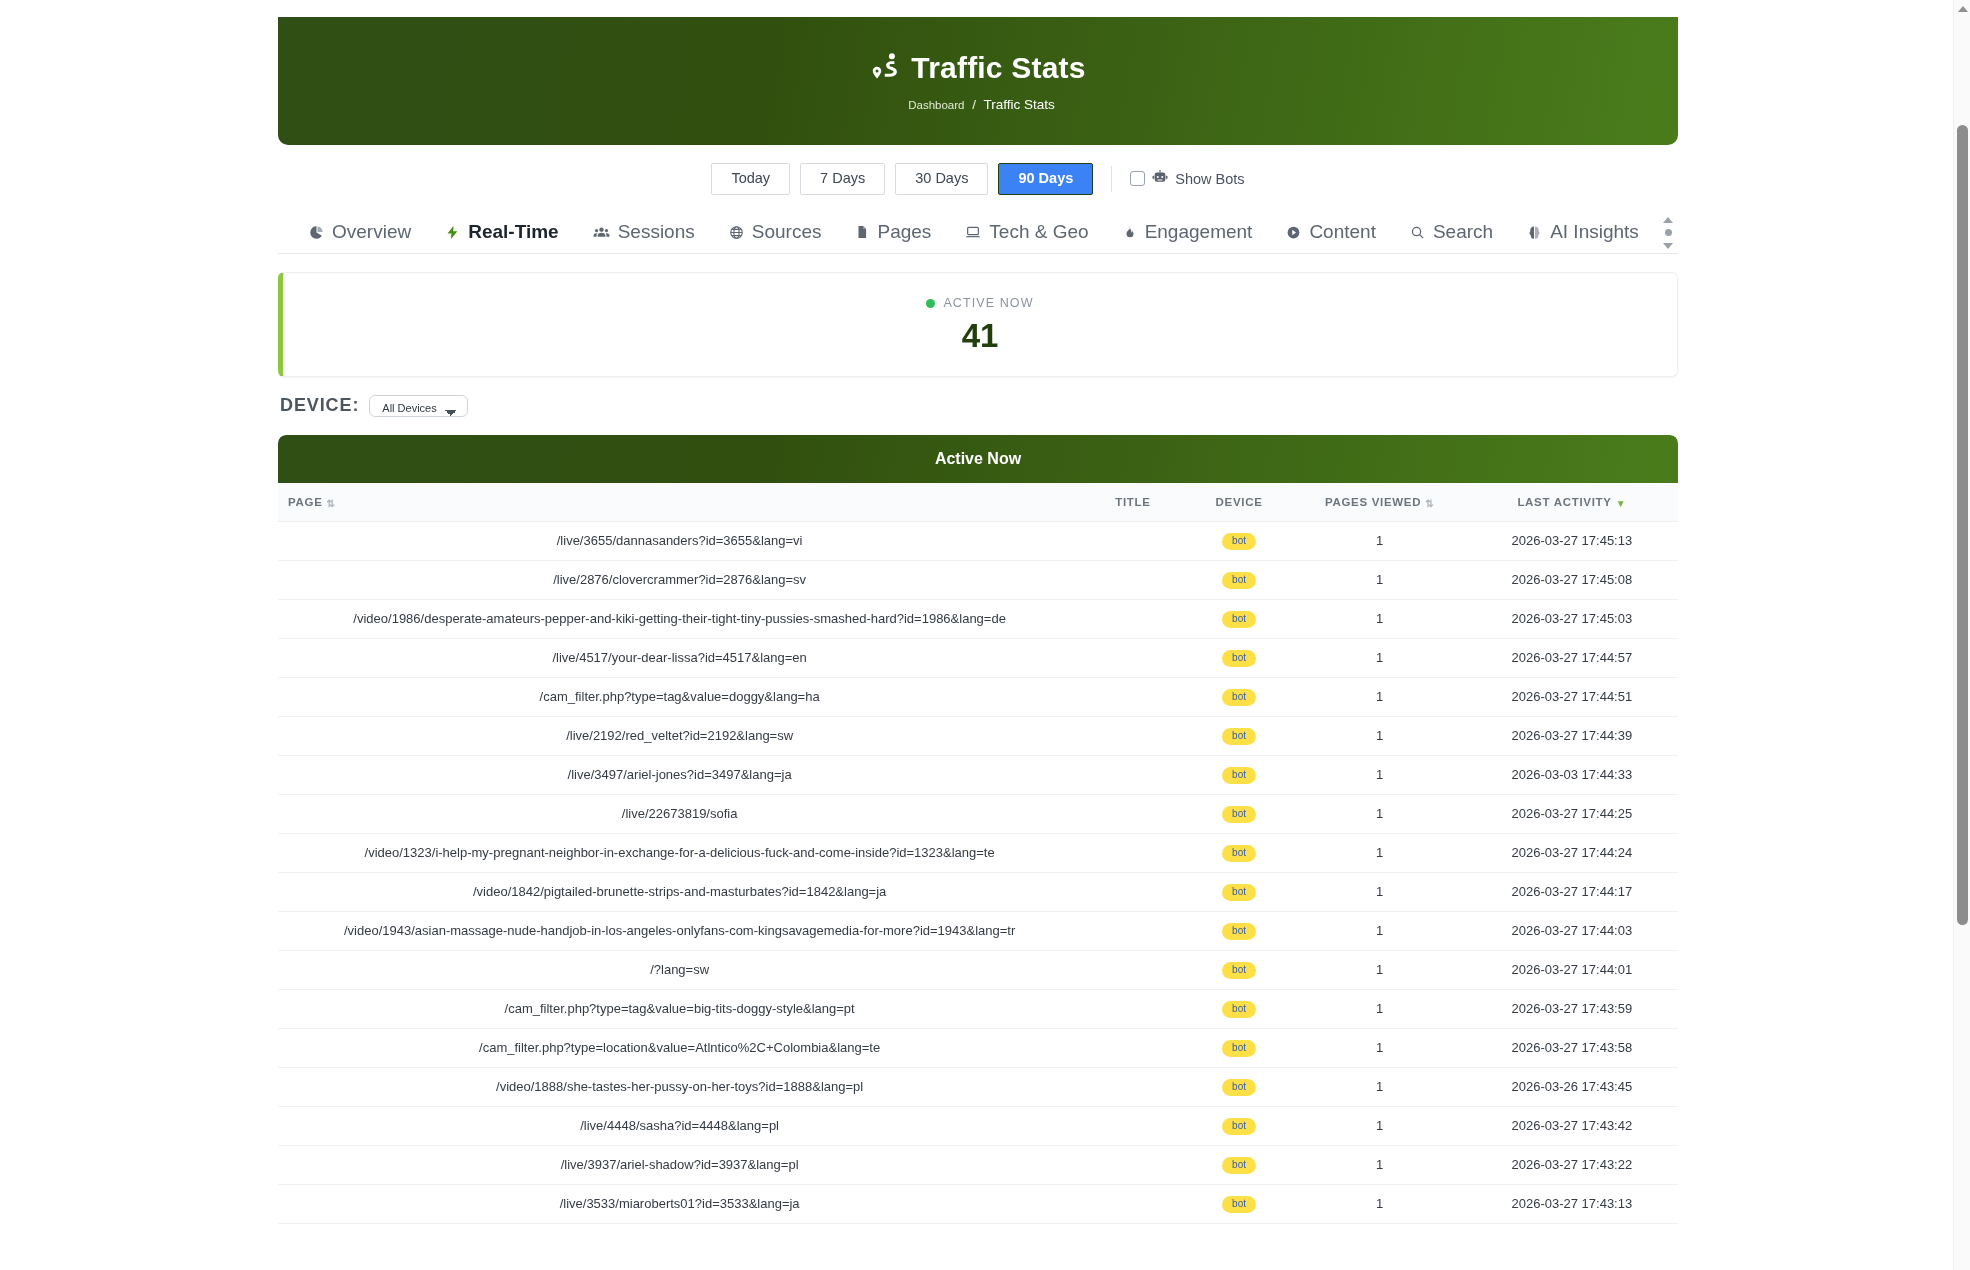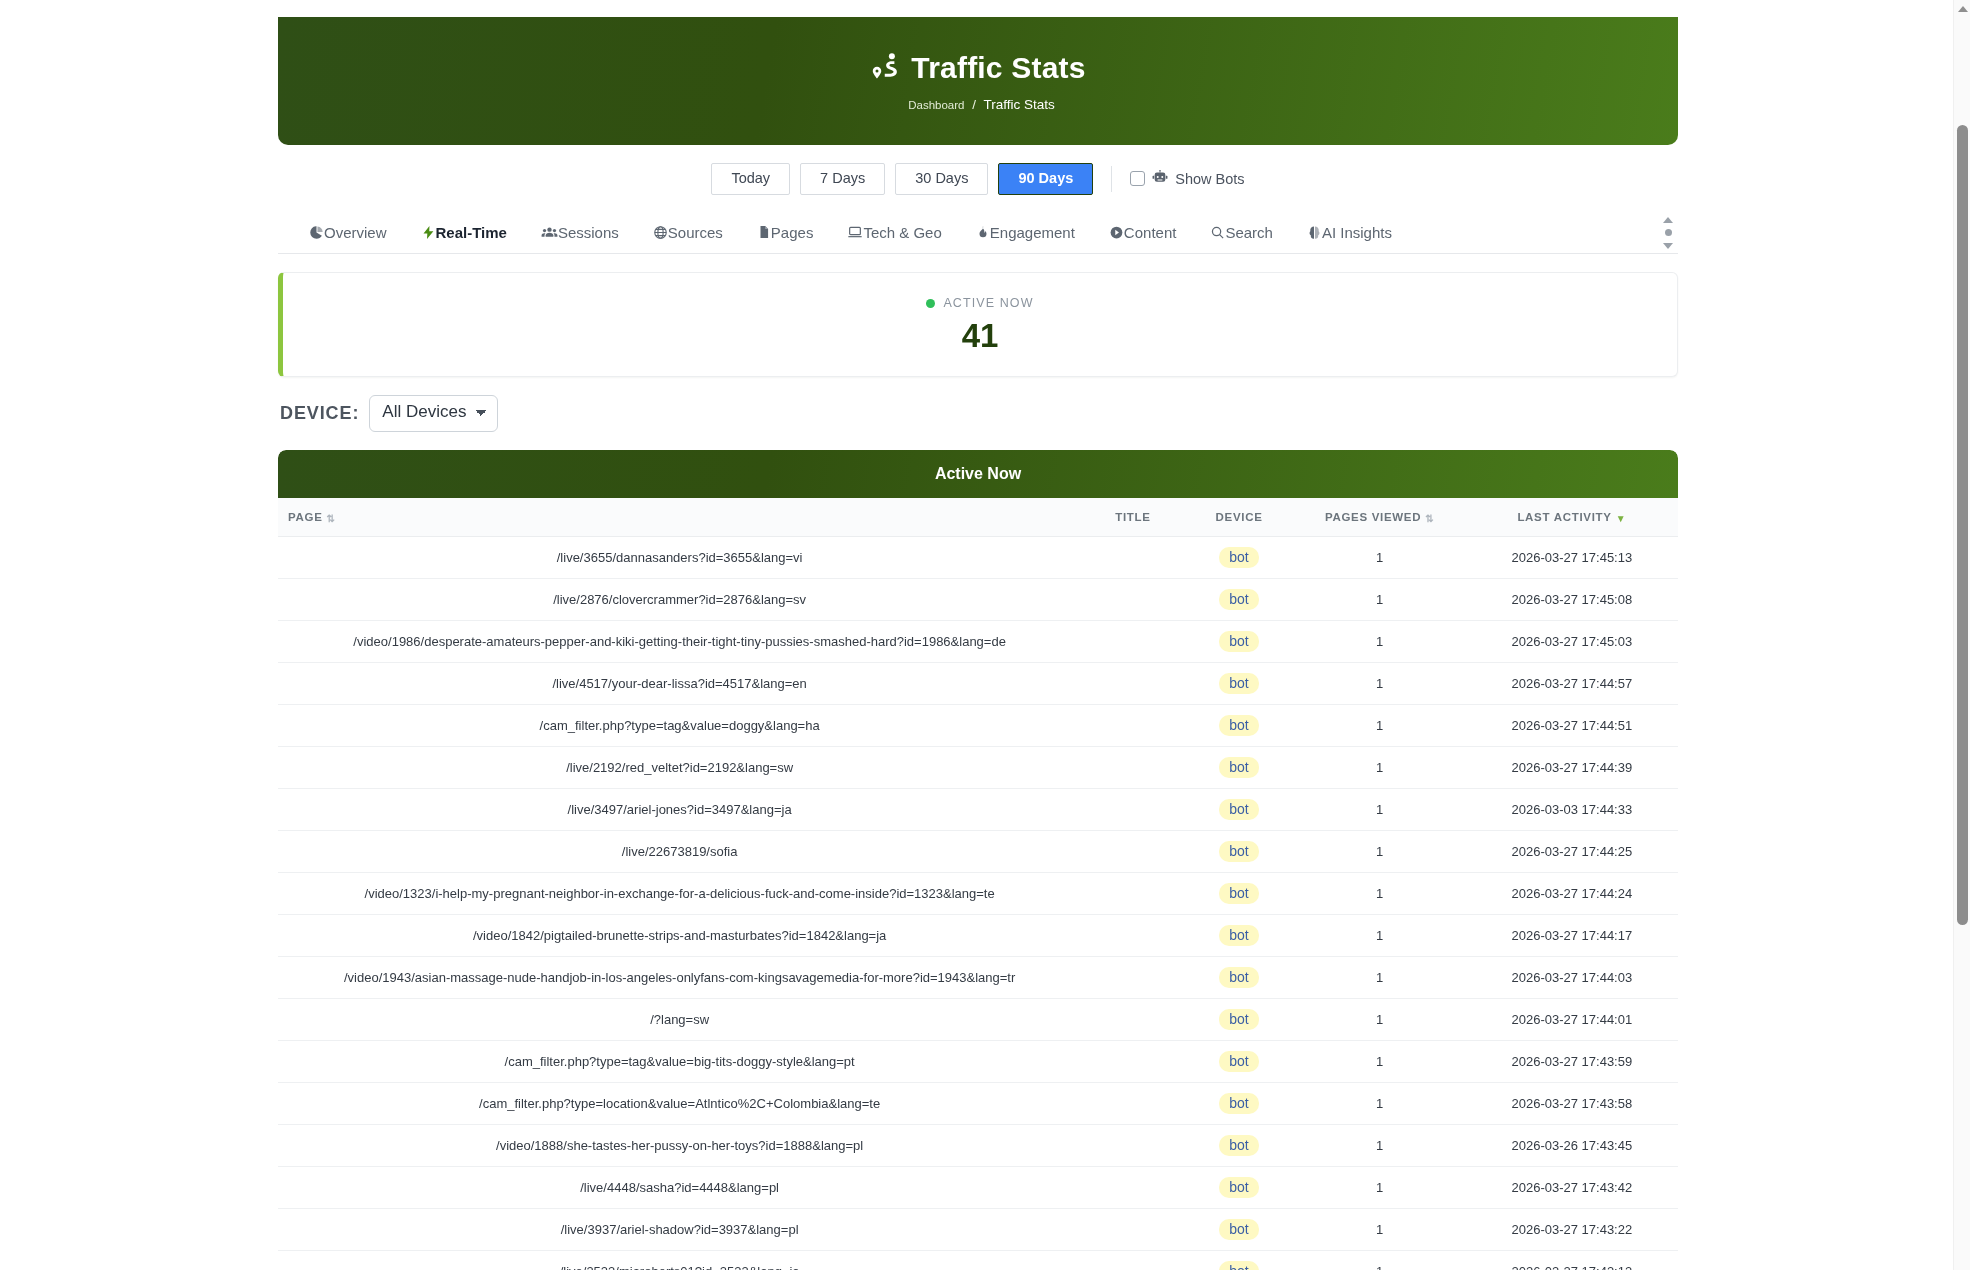--- a/index.html
+++ b/index.html
@@ -93,24 +93,24 @@
     border-bottom: 1px solid #e6e8eb;
     height: 43px;
   }
   .tabs {
     display: flex; align-items: center;
     gap: 0px;
     height: 43px;
     padding-left: 14px;
   }
   .tab {
-    display: flex; align-items: center; 
+    display: flex; align-items: center; gap: 8px;
     padding: 0 17px;
     height: 43px;
-    font-size: 15px;
+    font-size: 19px;
     color: #5d6671;
     cursor: pointer;
     white-space: nowrap;
   }
   .tab .ticon { display: flex; align-items:center; }
   .tab.active { color: #1c2430; font-weight: bold; }
   .tab.active .ticon svg { fill: #4a8c13; }
   .scroll-ind {
     position: absolute; right: 2px; top: 6px;
     width: 16px; height: 32px;
@@ -157,26 +157,26 @@
     display: flex; align-items: center; gap: 10px;
     padding-left: 2px;
   }
   .dev-label {
     font-size: 18px; letter-spacing: .9px;
     color: #4d555f; text-transform: uppercase; font-weight: bold; text-align: right;
   }
   .dev-select {
     appearance: none; -webkit-appearance: none;
     font-family: "Liberation Sans", sans-serif;
-    font-size: 17px;
+    font-size: 11px;
     color: #2e3views; color: #2e3640;
     background: #ffffff;
     border: 1px solid #ced4da;
     border-radius: 6px;
-    padding: 6px 30px 10px 12px;
+    padding: 6px 30px 2px 12px;
     cursor: pointer;
     background-image:
       linear-gradient(45deg, transparent 50%, #47505b 50%),
       linear-gradient(135deg, #47505b 50%, transparent 50%);
     background-position:
       calc(100% - 16px) 14px,
       calc(100% - 10px) 14px;
     background-size: 6px 6px, 6px 6px;
     background-repeat: no-repeat;
   }
@@ -228,23 +228,23 @@
     padding: 10px 10px;
     font-size: 13px;
     color: #343b44;
     border-bottom: 1px solid #eef0f2;
     text-align: center;
     height: 32px;
   }
   td.t-page { color: #2a3039; }
   .badge-bot {
     display: inline-block;
-    background: #fef9c3;
+    background: #fde047;
     color: #3b5fa4;
-    font-size: 14px;
+    font-size: 10px;
     border-radius: 10px;
     padding: 3px 10px 4px;
     line-height: 1;
   }
   td.t-time { color: #343b44; white-space: nowrap; }
 
   
   .sb-track {
     position: absolute; right: 0; top: 0;
     width: 17px; height: 1270px;

